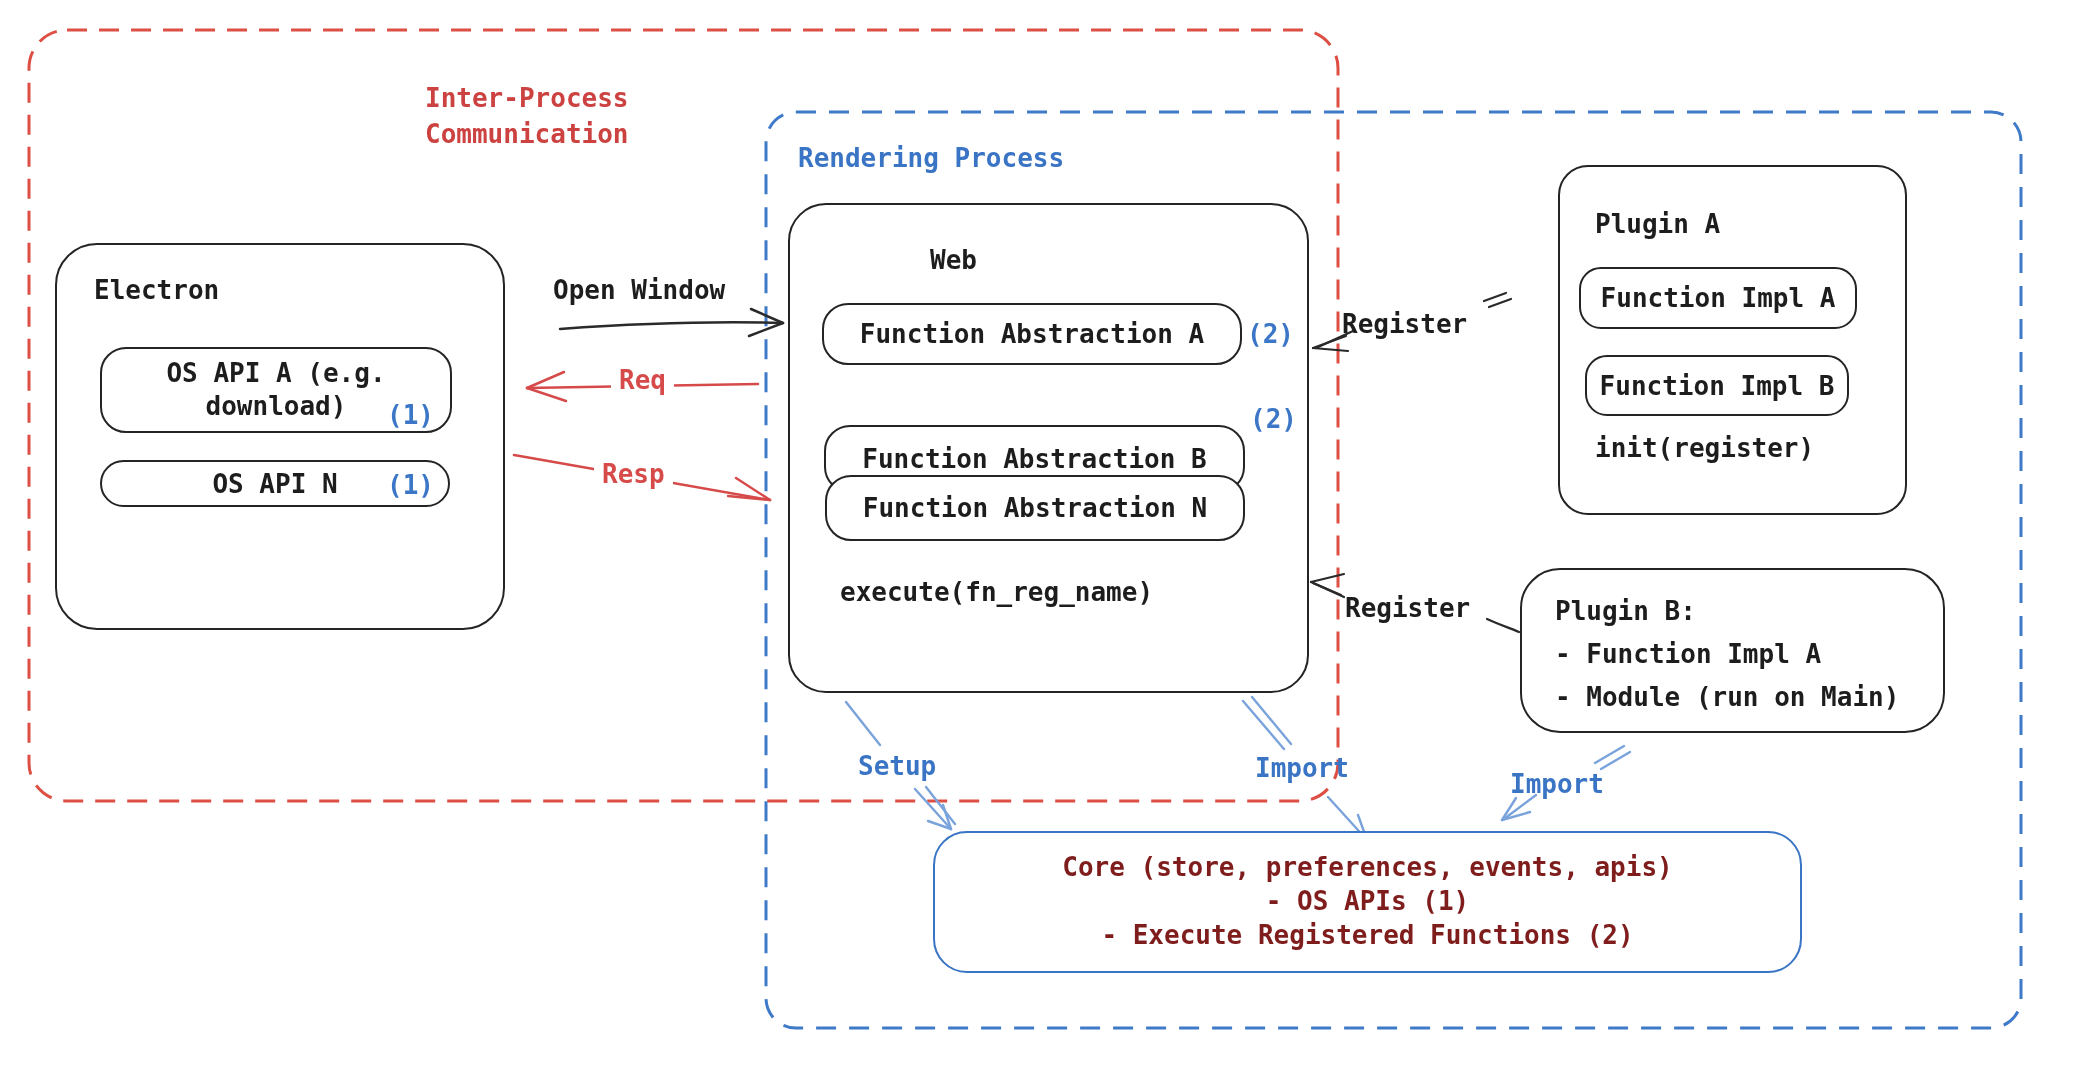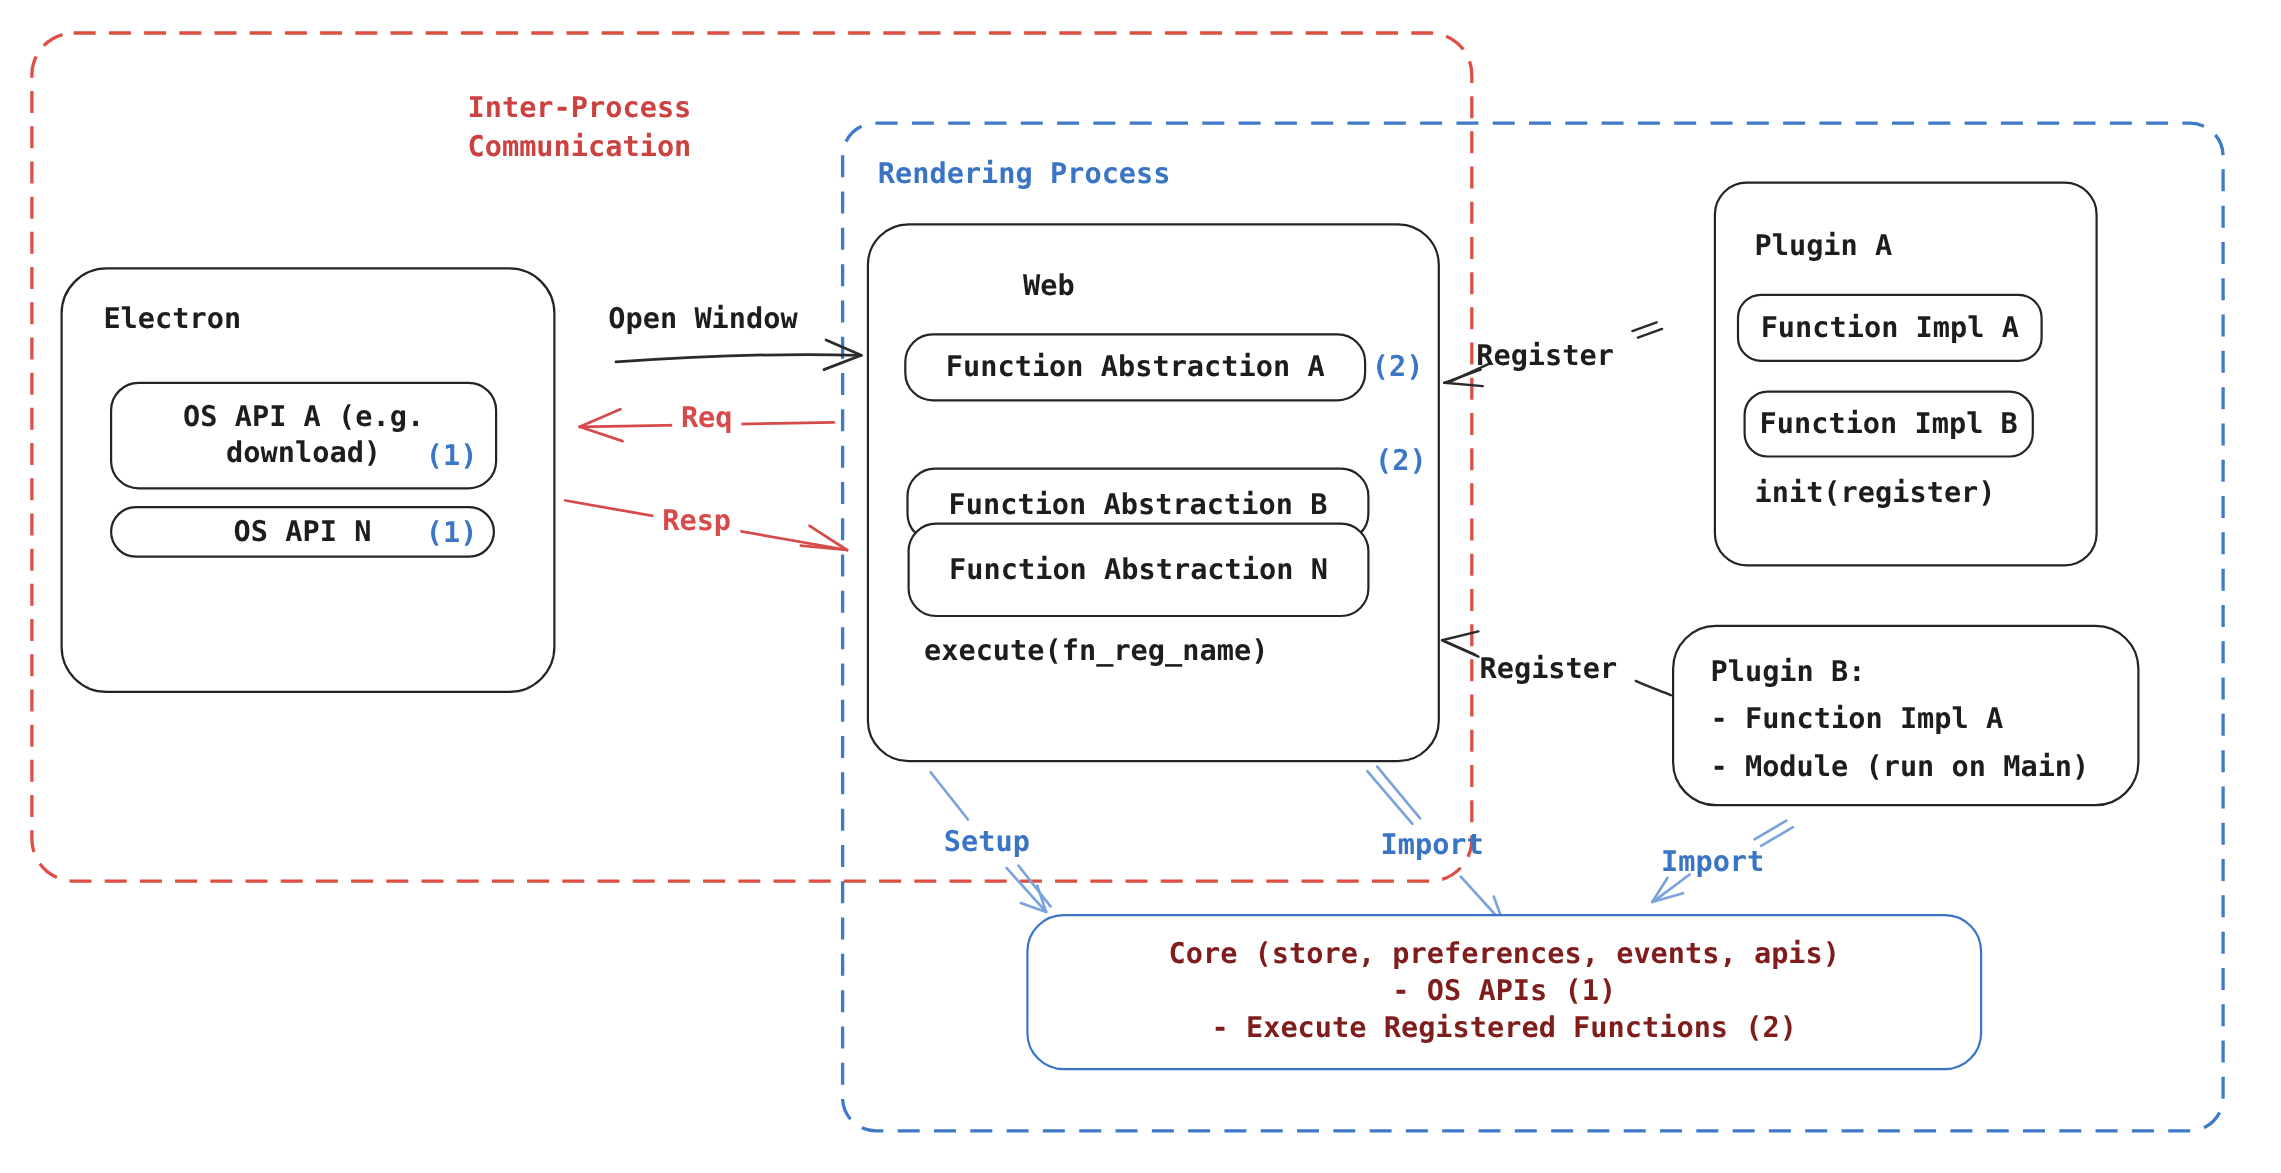--- a/index.html
+++ b/index.html
@@ -25,31 +25,31 @@
   .arrow-red-text{color:#d64a4a;}
   .line-label{background:#ffffff;padding:0 8px;z-index:3;}
 
   
   .ipc-title{left:425px;top:80px;line-height:36px;}
   .rp-title{left:798px;top:140px;}
 
   
   .electron-box{left:55px;top:243px;width:450px;height:387px;border-radius:42px;}
   .electron-title{left:37px;top:30px;position:absolute;}
-  .os-api-a{left:43px;top:102px;width:352px;height:98px;flex-direction:column;line-height:33px;}
+  .os-api-a{left:43px;top:102px;width:352px;height:86px;flex-direction:column;line-height:33px;}
   .os-api-a .ref{position:absolute;right:16px;top:50px;}
   .os-api-n{left:43px;top:215px;width:350px;height:47px;}
   .os-api-n .ref{position:absolute;right:14px;top:8px;}
 
   
   .web-box{left:788px;top:203px;width:521px;height:490px;border-radius:38px;}
   .web-title{position:absolute;left:140px;top:40px;}
   .fa-a{left:32px;top:98px;width:420px;height:62px;}
   .fa-b{left:34px;top:183px;width:421px;height:68px;margin-top:37px;}
-  .fa-n{left:35px;top:270px;width:420px;height:86px;}
+  .fa-n{left:35px;top:270px;width:420px;height:66px;}
   .ref2-a{position:absolute;left:457px;top:114px;}
   .ref2-b{position:absolute;left:460px;top:199px;}
   .web-footer{position:absolute;left:50px;top:372px;}
 
   
   .plugin-a-box{left:1518px;top:165px;width:349px;height:350px;border-radius:30px;margin-left:40px;}
   .plugin-a-title{position:absolute;left:35px;top:42px;}
   .impl-a{left:19px;top:100px;width:278px;height:62px;border-radius:22px;}
   .impl-b{left:25px;top:188px;width:264px;height:61px;border-radius:22px;}
   .plugin-a-footer{position:absolute;left:35px;top:266px;}

